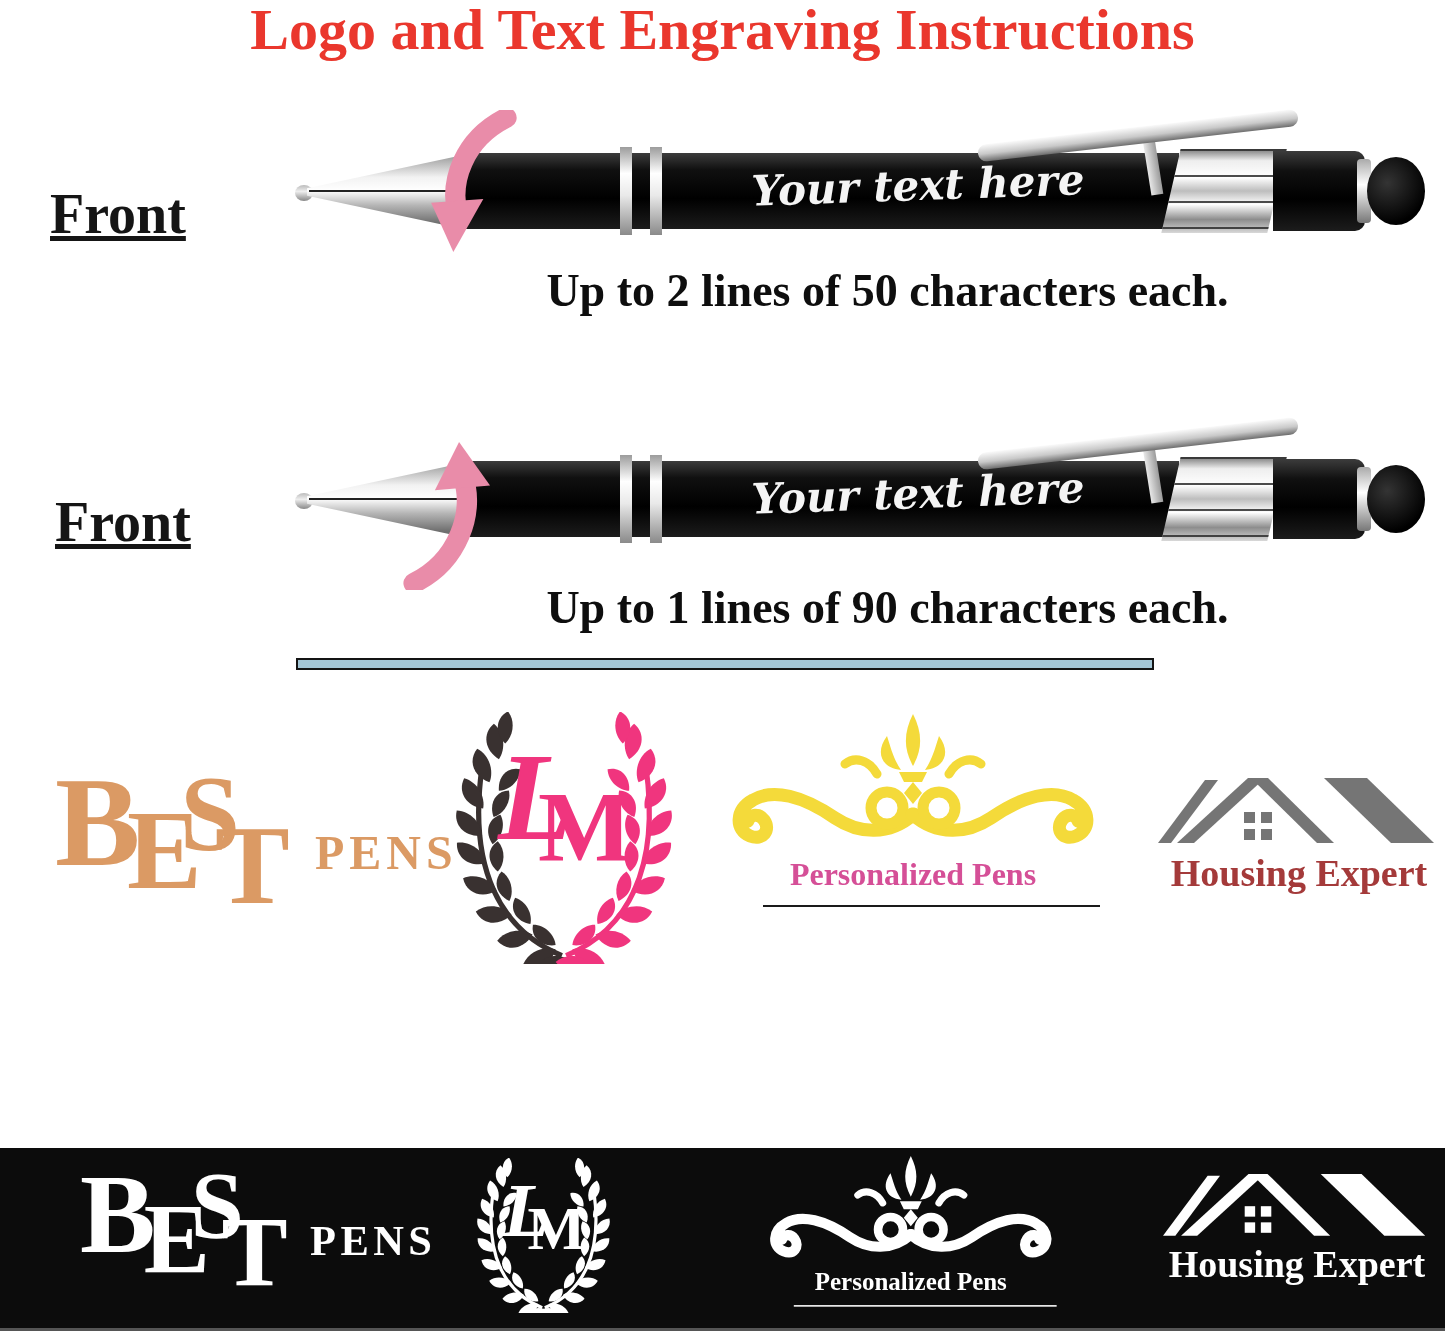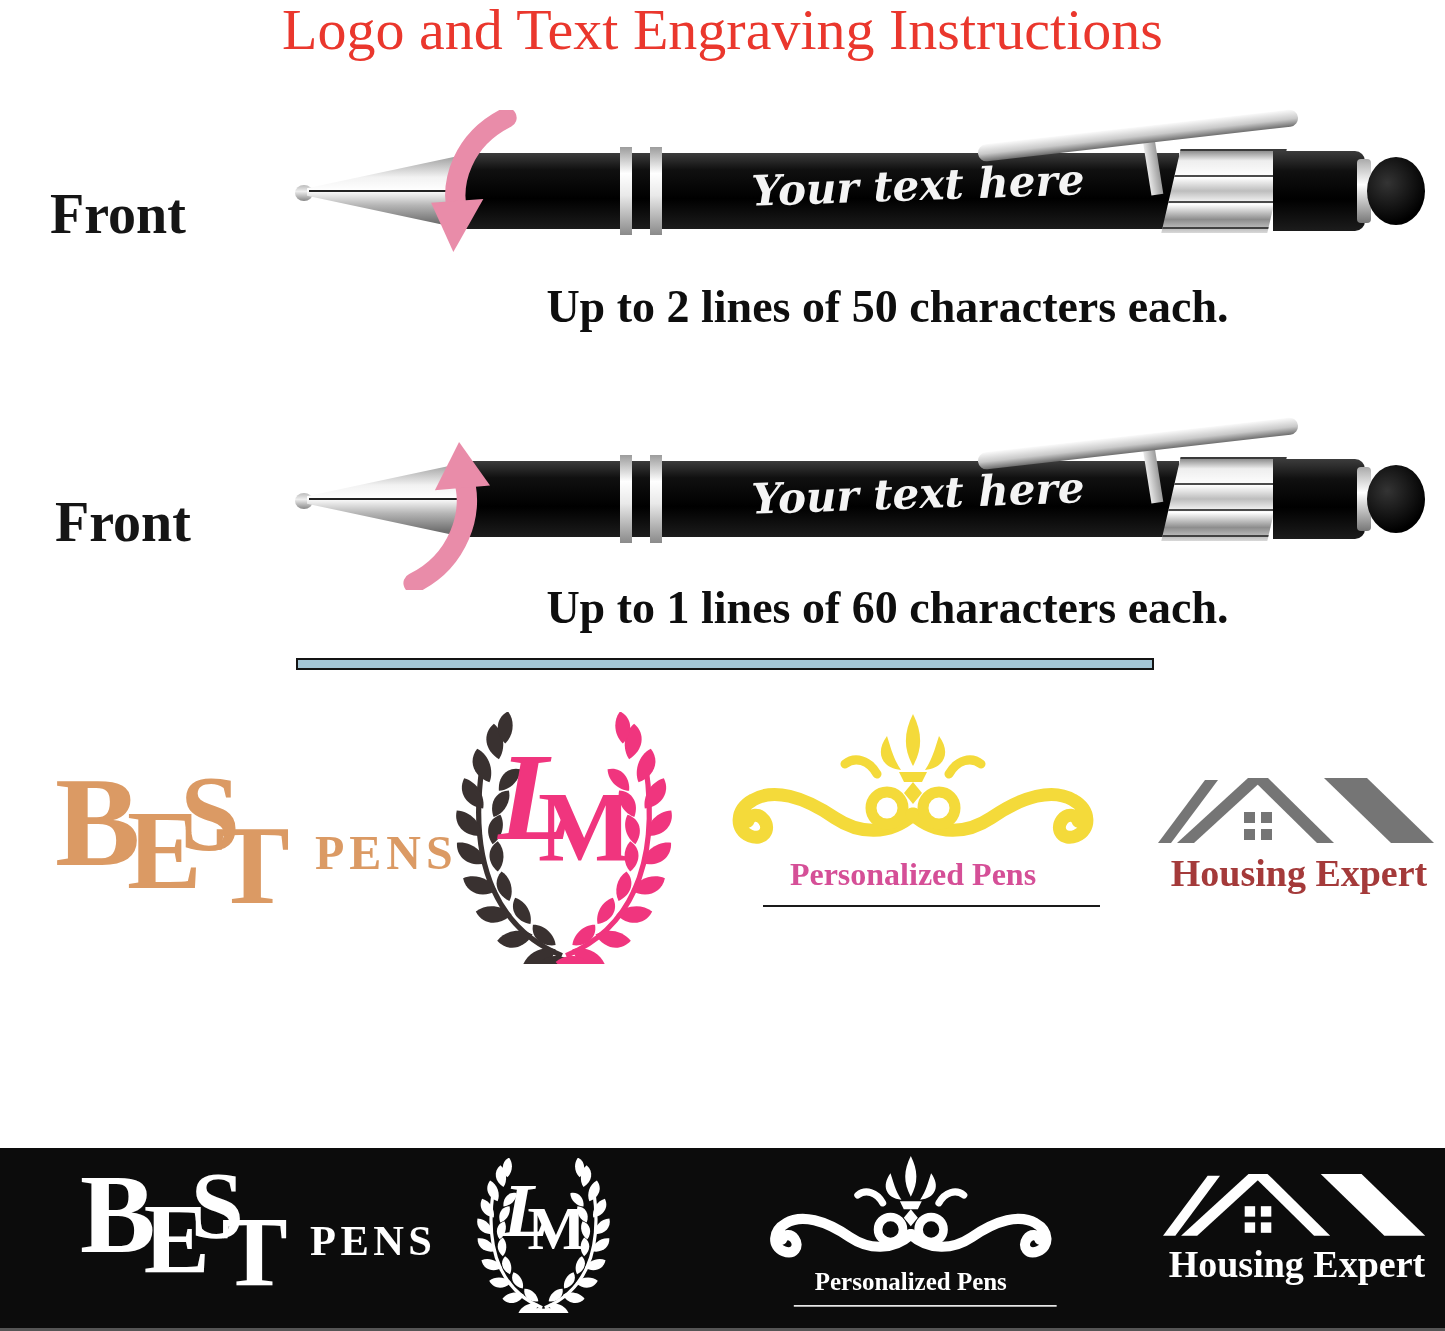--- a/index.html
+++ b/index.html
@@ -1,27 +1,27 @@
 <!DOCTYPE html>
 <html style="--title-color: #ea372d; --arrow-color: #e98ca9; --divider-color: #a3c6d6; --best-color: #db9a64; --lm-left: #393130; --lm-right: #f0357e; --lm-letter: #f0357e; --flourish: #f4da3a; --pp-text: #d54f97; --roof: #757575; --housing-text: #a43a3a; --footer-bg: #0c0c0c; --footer-logo: #ffffff;"><head>
 <meta charset="utf-8">
 <style>
   html,body{margin:0;padding:0;background:#fff;}
   .page{position:relative;width:1445px;height:1331px;background:#fff;overflow:hidden;
         font-family:"Liberation Serif",serif;}
   
   .title{position:absolute;left:0;top:0;width:100%;text-align:center;
-         font-size:58px;font-weight:400;color:var(--title-color,#ea372d);line-height:1.05;}
-  
-  .side-label{position:absolute;font-size:56px;font-weight:700;color:#151515;line-height:1;}
+         font-size:58px;font-weight:700;color:var(--title-color,#ea372d);line-height:1.05;}
+  
+  .side-label{position:absolute;font-size:56px;font-weight:700;color:#151515;line-height:1;text-decoration:underline;}
   .lbl-front{left:50px;top:186px;}
   .lbl-back{left:55px;top:494px;}
   .note{position:absolute;left:330px;width:1115px;text-align:center;
         font-size:46px;font-weight:700;color:#0e0e0e;line-height:1;}
-  .note-front{top:284px;}
+  .note-front{top:268px;}
   .note-back{top:585px;}
   
   .pen{position:absolute;left:295px;width:1140px;height:180px;}
   .pen-front{top:105px;}
   .pen-back{top:413px;}
   .nib{position:absolute;left:0;top:80px;width:18px;height:16px;border-radius:50%;
        background:linear-gradient(180deg,#bbb,#eee 40%,#888);}
   .cone{position:absolute;left:12px;top:50px;width:156px;height:74px;
         background:linear-gradient(180deg,#9a9a9a,#f2f2f2 30%,#fff 48%,#b5b5b5 68%,#6f6f6f 92%);
         clip-path:polygon(0 45%,100% 0,100% 100%,0 55%);}
@@ -207,21 +207,21 @@
     <div class="clip"></div>
     <div class="stylus-ring"></div>
     <div class="stylus-dome"></div>
   </div>
 
   <svg class="arrow arrow-back" viewBox="0 0 130 155">
     <path d="M16,148 C62,126 80,74 67,38" fill="none" stroke="currentColor" stroke-width="21" stroke-linecap="round"></path>
     <polygon points="38,52 95,47 63,2" fill="currentColor"></polygon>
   </svg>
 
-  <div class="note note-back">Up to 1 lines of 60 characters each.</div>
+  <div class="note note-back">Up to 1 lines of 90 characters each.</div>
 
   <div class="divider"></div>
 
   <div class="best best-mid">
     <span class="lB">B</span>
     <span class="lE">E</span>
     <span class="lS">S</span>
     <span class="lT">T</span>
     <span class="lP">PENS</span>
   </div>

